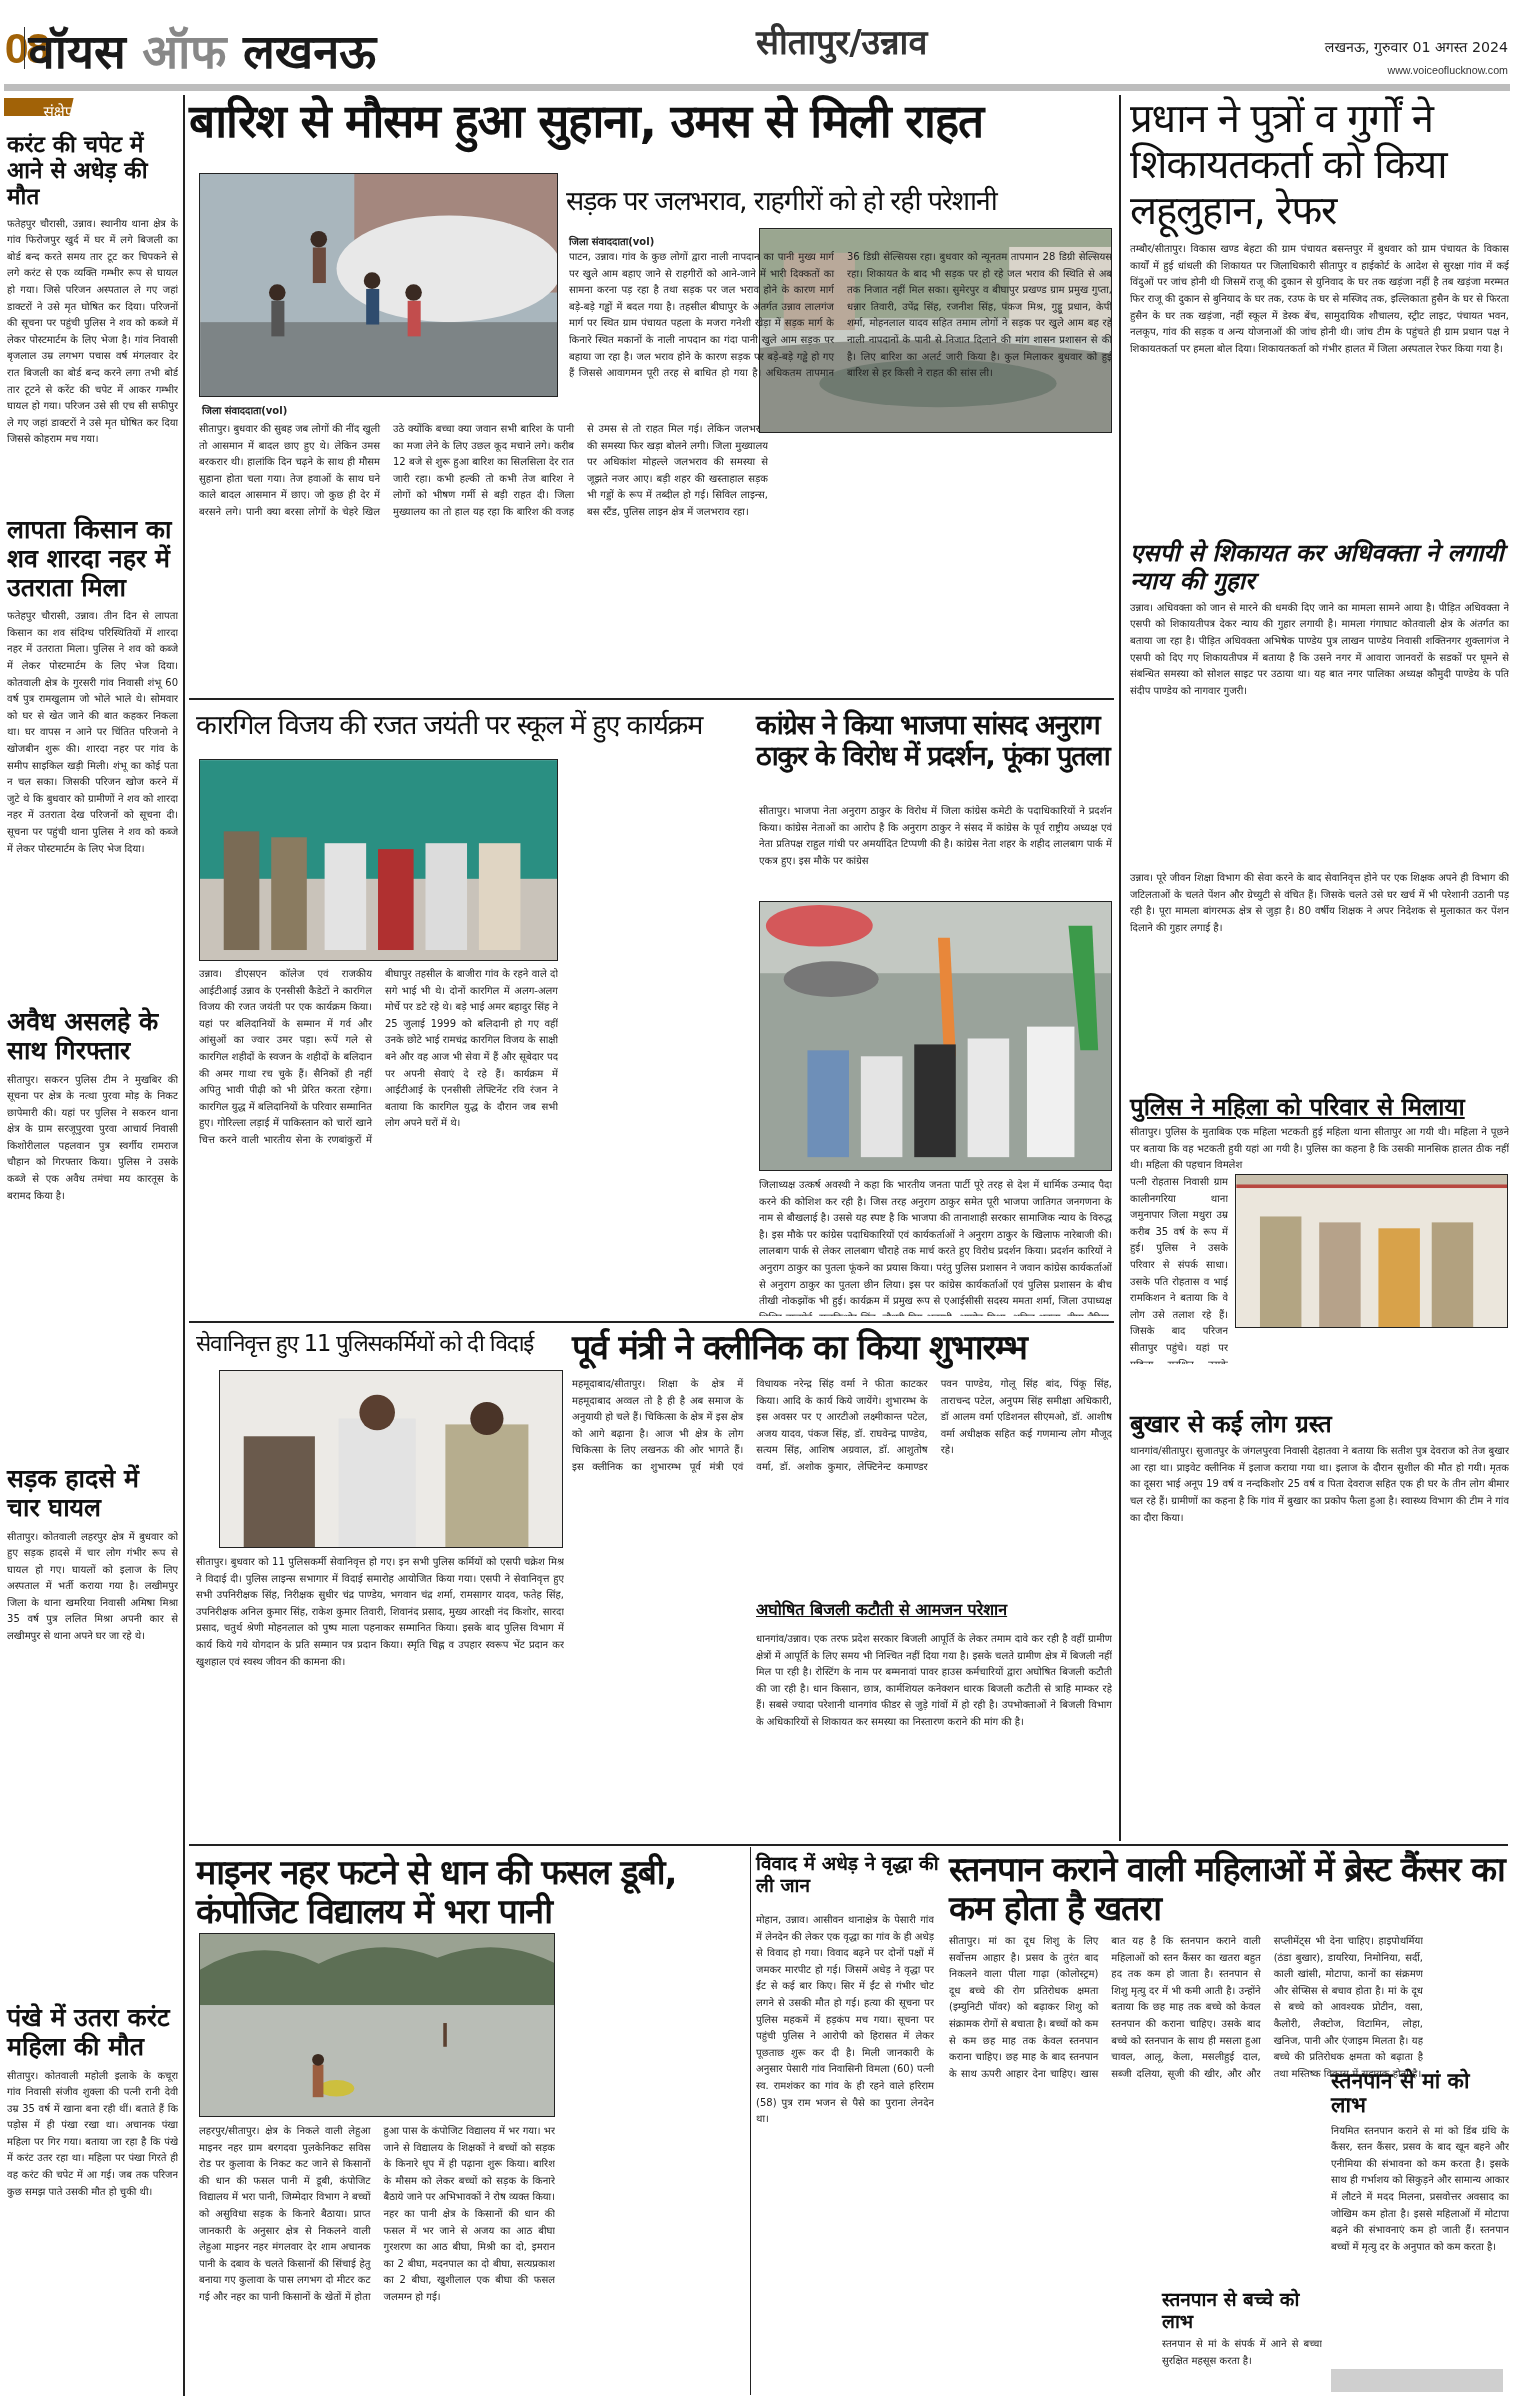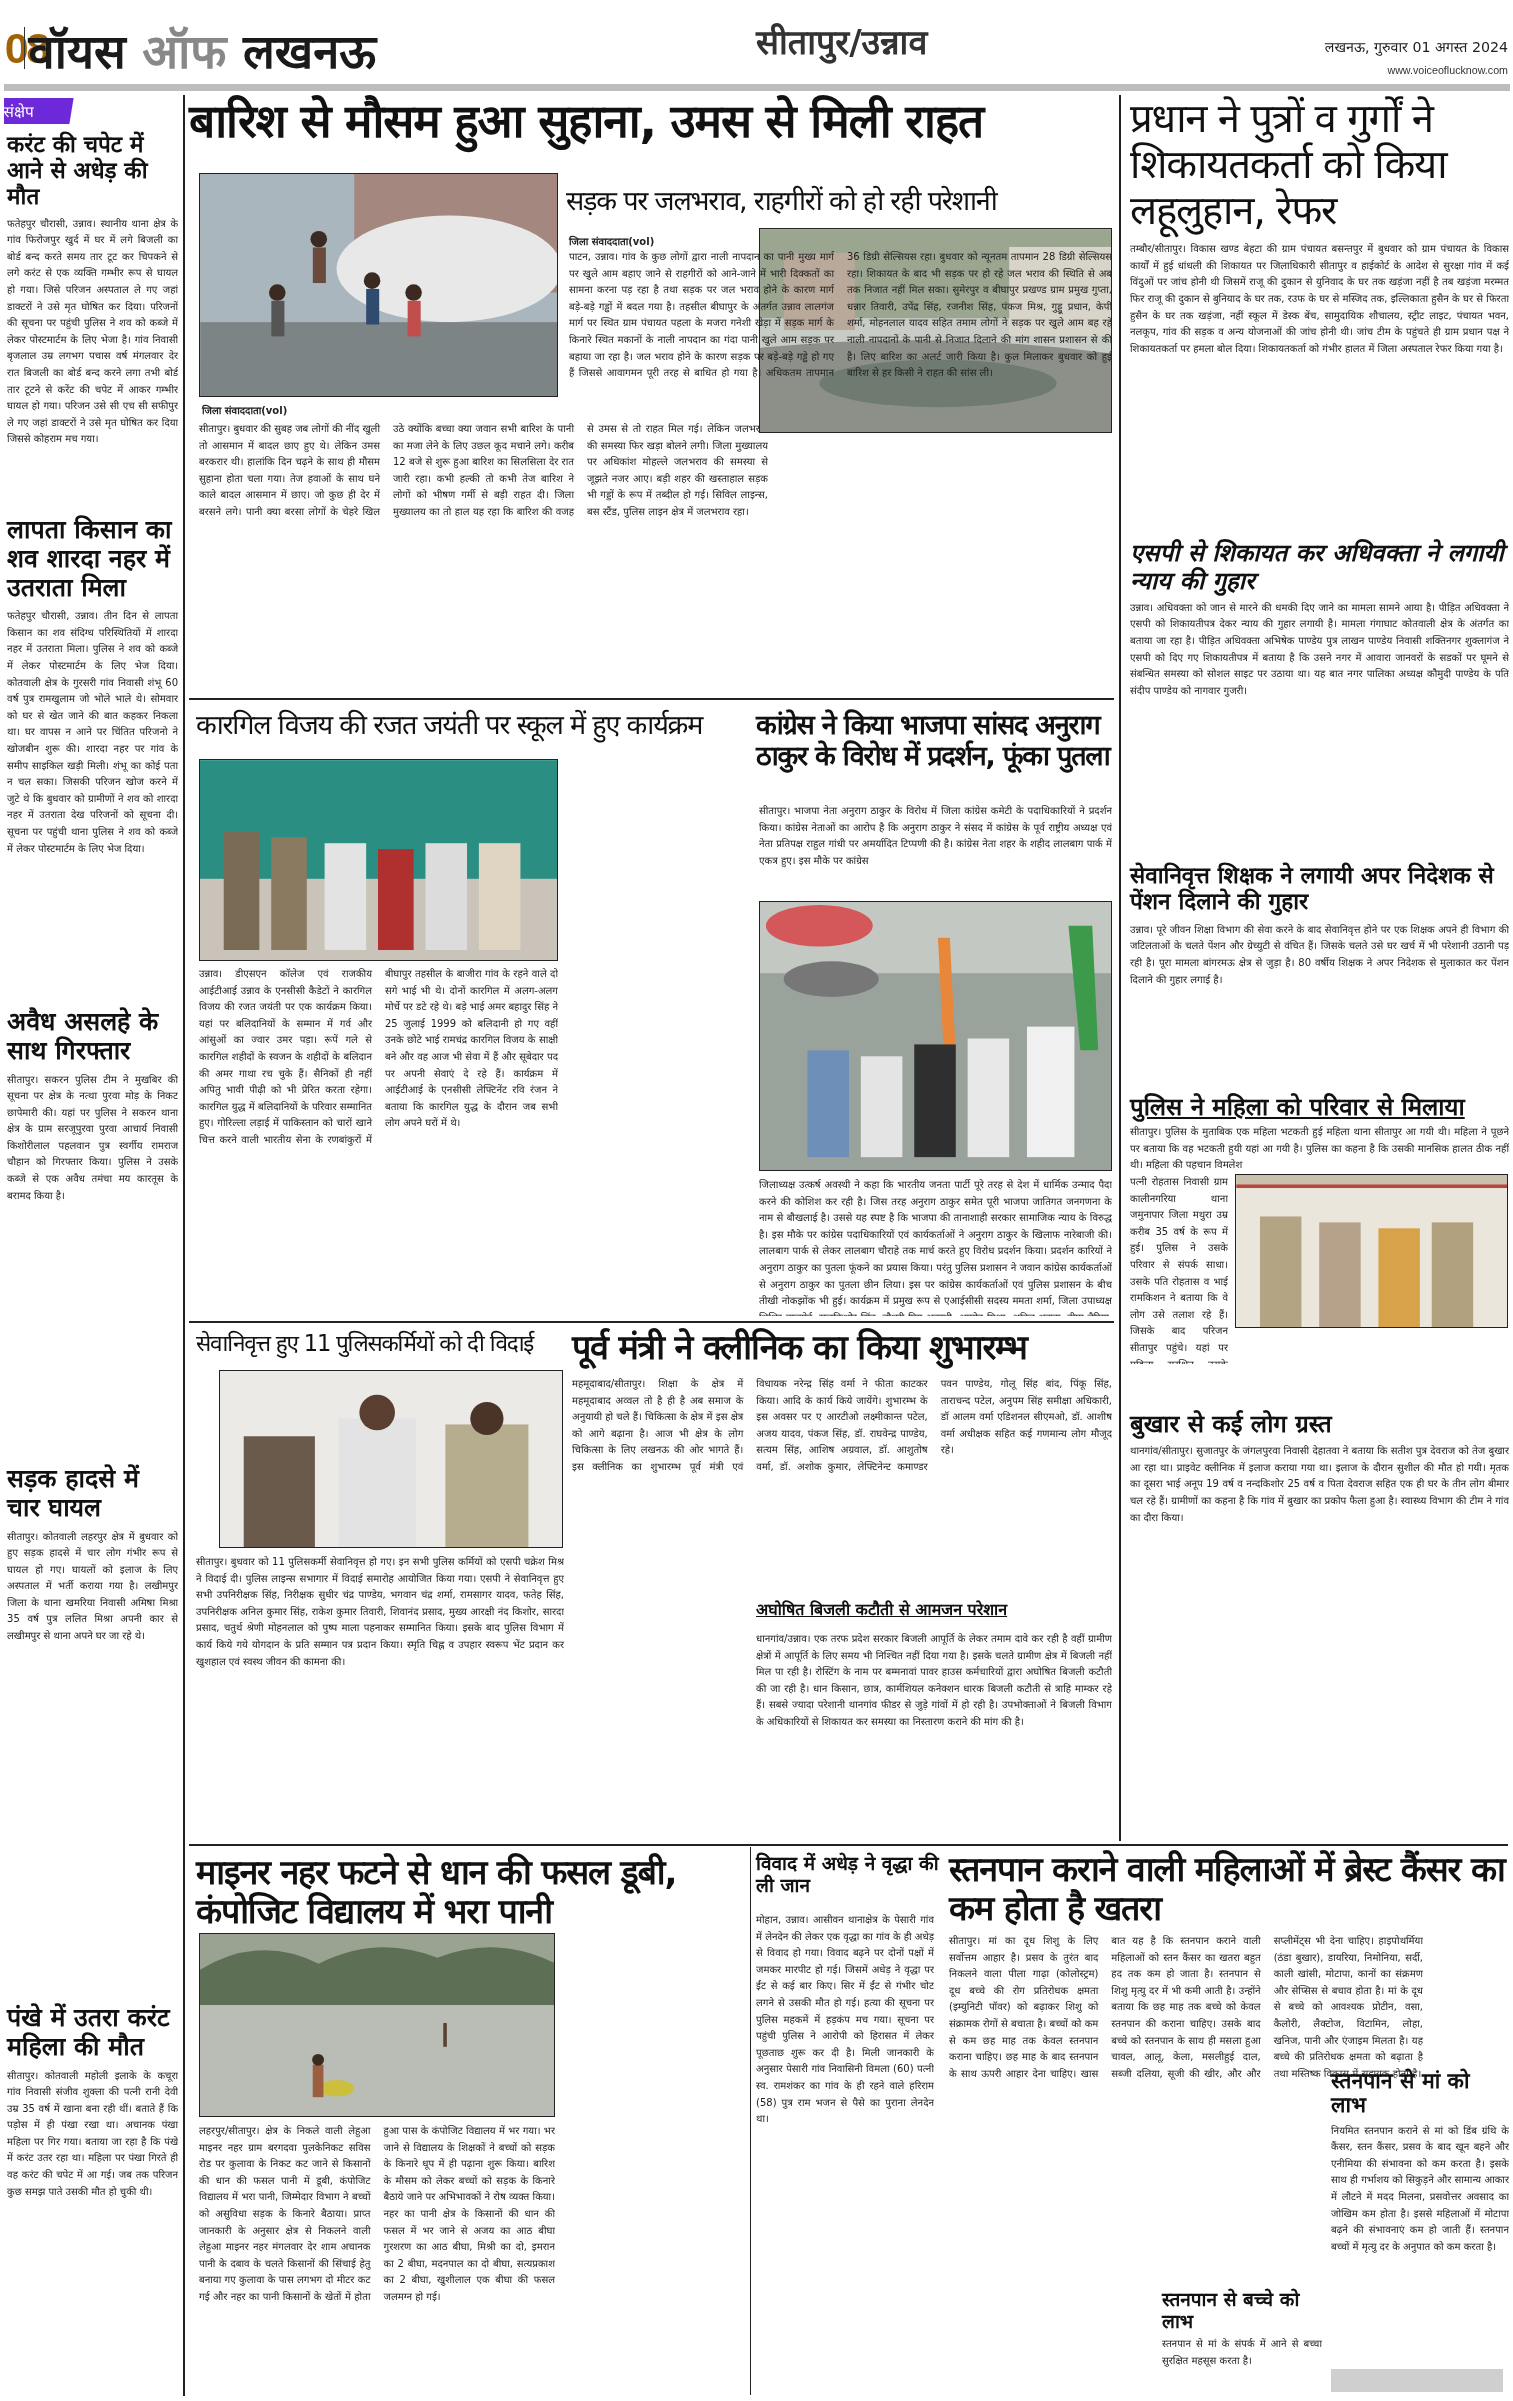--- a/index.html
+++ b/index.html
@@ -9,21 +9,21 @@
   .pg-num { left: 4.7px; top: 24px; font-size: 43px; font-weight: bold; color: #a16207; font-family: "Liberation Sans", sans-serif; letter-spacing: -2.4px; }
   .pg-sep { left: 24px; top: 27px; width: 1.2px; height: 42px; background: #333; }
   .paper-name { left: 28.5px; top: 18px; font-size: 47px; font-weight: bold; font-family: "DejaVu Sans", sans-serif; }
   .paper-name .grey { color: #888; }
   .section-name { left: 756px; top: 18px; font-size: 34px; font-weight: bold; color: #333; font-family: "DejaVu Sans", sans-serif; }
   .dateline { right: 6px; top: 37px; font-size: 14.2px; color: #222; text-align: right; font-family: "DejaVu Sans", sans-serif; }
   .website { right: 6px; top: 64px; font-size: 10.7px; color: #333; font-family: "Liberation Sans", sans-serif; }
   .topbar { left: 3.6px; top: 84px; width: 1506px; height: 7.1px; background: #bdbdbd; }
   .vrule { background: #222; width: 1.8px; }
   .hrule { background: #222; height: 1.8px; }
-  .sankshep { left: 3.6px; top: 98px; width: 66px; height: 26px; background: #6d28d9; color: #fff; font-size: 15.4px; text-align: left; line-height: 28.5px; clip-path: polygon(0 0, 100% 0, 94% 100%, 0 100%); width: 70px; }
+  .sankshep { left: 3.6px; top: 98px; width: 66px; height: 18px; background: #a16207; color: #fff; font-size: 15.4px; text-align: right; line-height: 28.5px; clip-path: polygon(0 0, 100% 0, 94% 100%, 0 100%); width: 70px; }
   .bhead { font-weight: bold; font-family: "DejaVu Sans", sans-serif; line-height: 1.15; color: #111; }
   .condhead { font-family: "DejaVu Sans", sans-serif; color: #111; line-height: 1.15; letter-spacing: -1.2px; }
   .body-text { font-size: 10px; line-height: 16.6px; color: #222; text-align: justify; font-family: "DejaVu Sans", sans-serif; overflow: hidden; }
   .photo { border: 1.2px solid #222; overflow: hidden; }
   .caption { font-size: 10px; color: #222; }
   .greybar { background: #cfcfcf; }
   .cols2 { column-count: 2; column-gap: 13px; }
   .cols3 { column-count: 3; column-gap: 13px; }
   .cols4 { column-count: 4; column-gap: 13px; }
 </style>
@@ -206,21 +206,20 @@
   <div class="condhead" style="font-size:40px;">प्रधान ने पुत्रों व गुर्गों ने शिकायतकर्ता को किया लहूलुहान, रेफर</div>
   <div class="body-text" style="height:344px; margin-top:8.3px;">तम्बौर/सीतापुर। विकास खण्ड बेहटा की ग्राम पंचायत बसन्तपुर में बुधवार को ग्राम पंचायत के विकास कार्यों में हुई धांधली की शिकायत पर जिलाधिकारी सीतापुर व हाईकोर्ट के आदेश से सुरक्षा गांव में कई विंदुओं पर जांच होनी थी जिसमें राजू की दुकान से युनिवाद के घर तक खड़ंजा नहीं है तब खड़ंजा मरम्मत फिर राजू की दुकान से बुनियाद के घर तक, रउफ के घर से मस्जिद तक, इल्लिकाता हुसैन के घर से फिरता हुसैन के घर तक खड़ंजा, नहीं स्कूल में डेस्क बेंच, सामुदायिक शौचालय, स्ट्रीट लाइट, पंचायत भवन, नलकूप, गांव की सड़क व अन्य योजनाओं की जांच होनी थी। जांच टीम के पहुंचते ही ग्राम प्रधान पक्ष ने शिकायतकर्ता पर हमला बोल दिया। शिकायतकर्ता को गंभीर हालत में जिला अस्पताल रेफर किया गया है।</div>
 </div>
 
 <div class="abs" style="left:1130px; top:540px; width:379px;">
   <div class="bhead" style="font-size:24px;font-style:italic;">एसपी से शिकायत कर अधिवक्ता ने लगायी न्याय की गुहार</div>
   <div class="body-text" style="height:249px; margin-top:4.7px;">उन्नाव। अधिवक्ता को जान से मारने की धमकी दिए जाने का मामला सामने आया है। पीड़ित अधिवक्ता ने एसपी को शिकायतीपत्र देकर न्याय की गुहार लगायी है। मामला गंगाघाट कोतवाली क्षेत्र के अंतर्गत का बताया जा रहा है। पीड़ित अधिवक्ता अभिषेक पाण्डेय पुत्र लाखन पाण्डेय निवासी शक्तिनगर शुक्लागंज ने एसपी को दिए गए शिकायतीपत्र में बताया है कि उसने नगर में आवारा जानवरों के सडकों पर घूमने से संबन्धित समस्या को सोशल साइट पर उठाया था। यह बात नगर पालिका अध्यक्ष कौमुदी पाण्डेय के पति संदीप पाण्डेय को नागवार गुजरी।</div>
 </div>
 
 <div class="abs" style="left:1130px; top:863px; width:379px;">
-  <div class="bhead" style="font-size:22.5px;">सेवानिवृत्त शिक्षक ने लगायी अपर निदेशक से पेंशन दिलाने की गुहार</div>
   <div class="body-text" style="height:166px; margin-top:7px;">उन्नाव। पूरे जीवन शिक्षा विभाग की सेवा करने के बाद सेवानिवृत्त होने पर एक शिक्षक अपने ही विभाग की जटिलताओं के चलते पेंशन और ग्रेच्युटी से वंचित हैं। जिसके चलते उसे घर खर्च में भी परेशानी उठानी पड़ रही है। पूरा मामला बांगरमऊ क्षेत्र से जुड़ा है। 80 वर्षीय शिक्षक ने अपर निदेशक से मुलाकात कर पेंशन दिलाने की गुहार लगाई है।</div>
 </div>
 
 <div class="abs" style="left:1130px; top:1094px; width:379px;">
   <div class="bhead" style="font-size:24px;text-decoration:underline;">पुलिस ने महिला को परिवार से मिलाया</div>
   <div class="body-text" style="height:50px; margin-top:2.4px;">सीतापुर। पुलिस के मुताबिक एक महिला भटकती हुई महिला थाना सीतापुर आ गयी थी। महिला ने पूछने पर बताया कि वह भटकती हुयी यहां आ गयी है। पुलिस का कहना है कि उसकी मानसिक हालत ठीक नहीं थी। महिला की पहचान विमलेश</div>
   <div style="display:flex; gap:7.1px;">
     <div class="body-text" style="width:98px; height:190px;">पत्नी रोहतास निवासी ग्राम कालीनगरिया थाना जमुनापार जिला मथुरा उम्र करीब 35 वर्ष के रूप में हुई। पुलिस ने उसके परिवार से संपर्क साधा। उसके पति रोहतास व भाई रामकिशन ने बताया कि वे लोग उसे तलाश रहे हैं। जिसके बाद परिजन सीतापुर पहुंचे। यहां पर महिला सुरक्षित उसके परिवार के सुपुर्द किया गया।</div>
     <div class="photo" style="width:273px; height:154px;">
       <svg width="273" height="154" viewBox="0 0 460 260">

